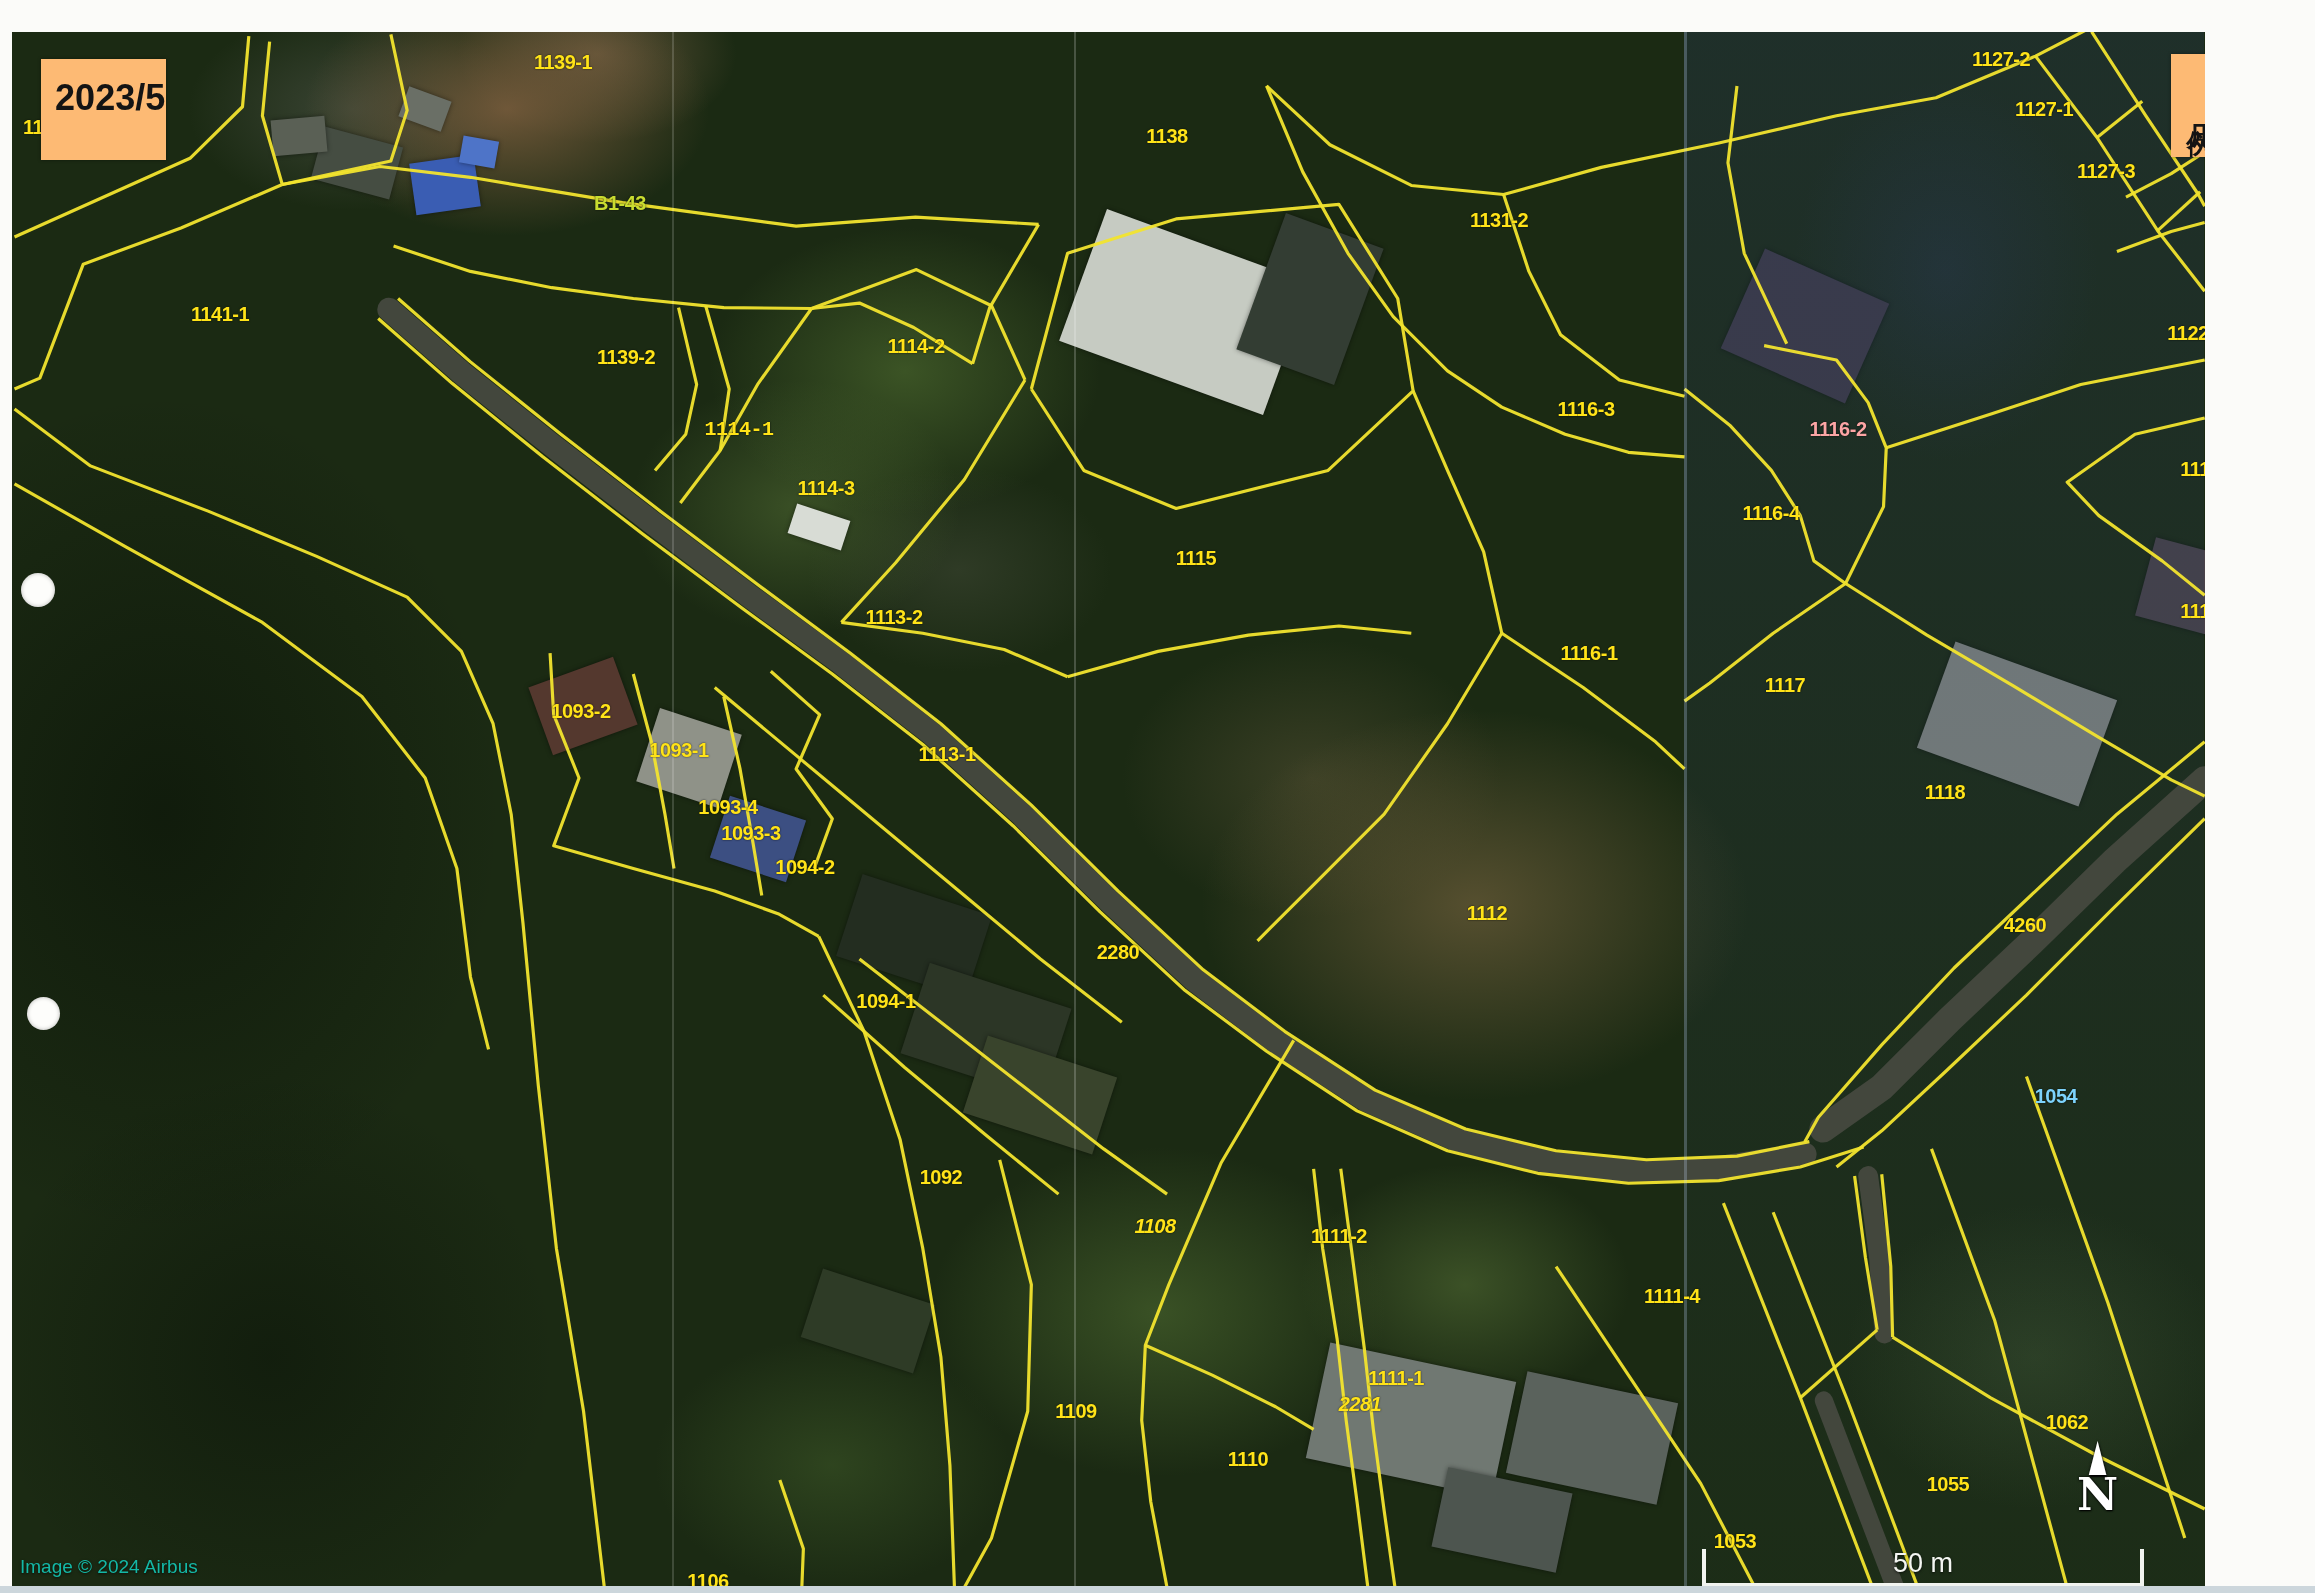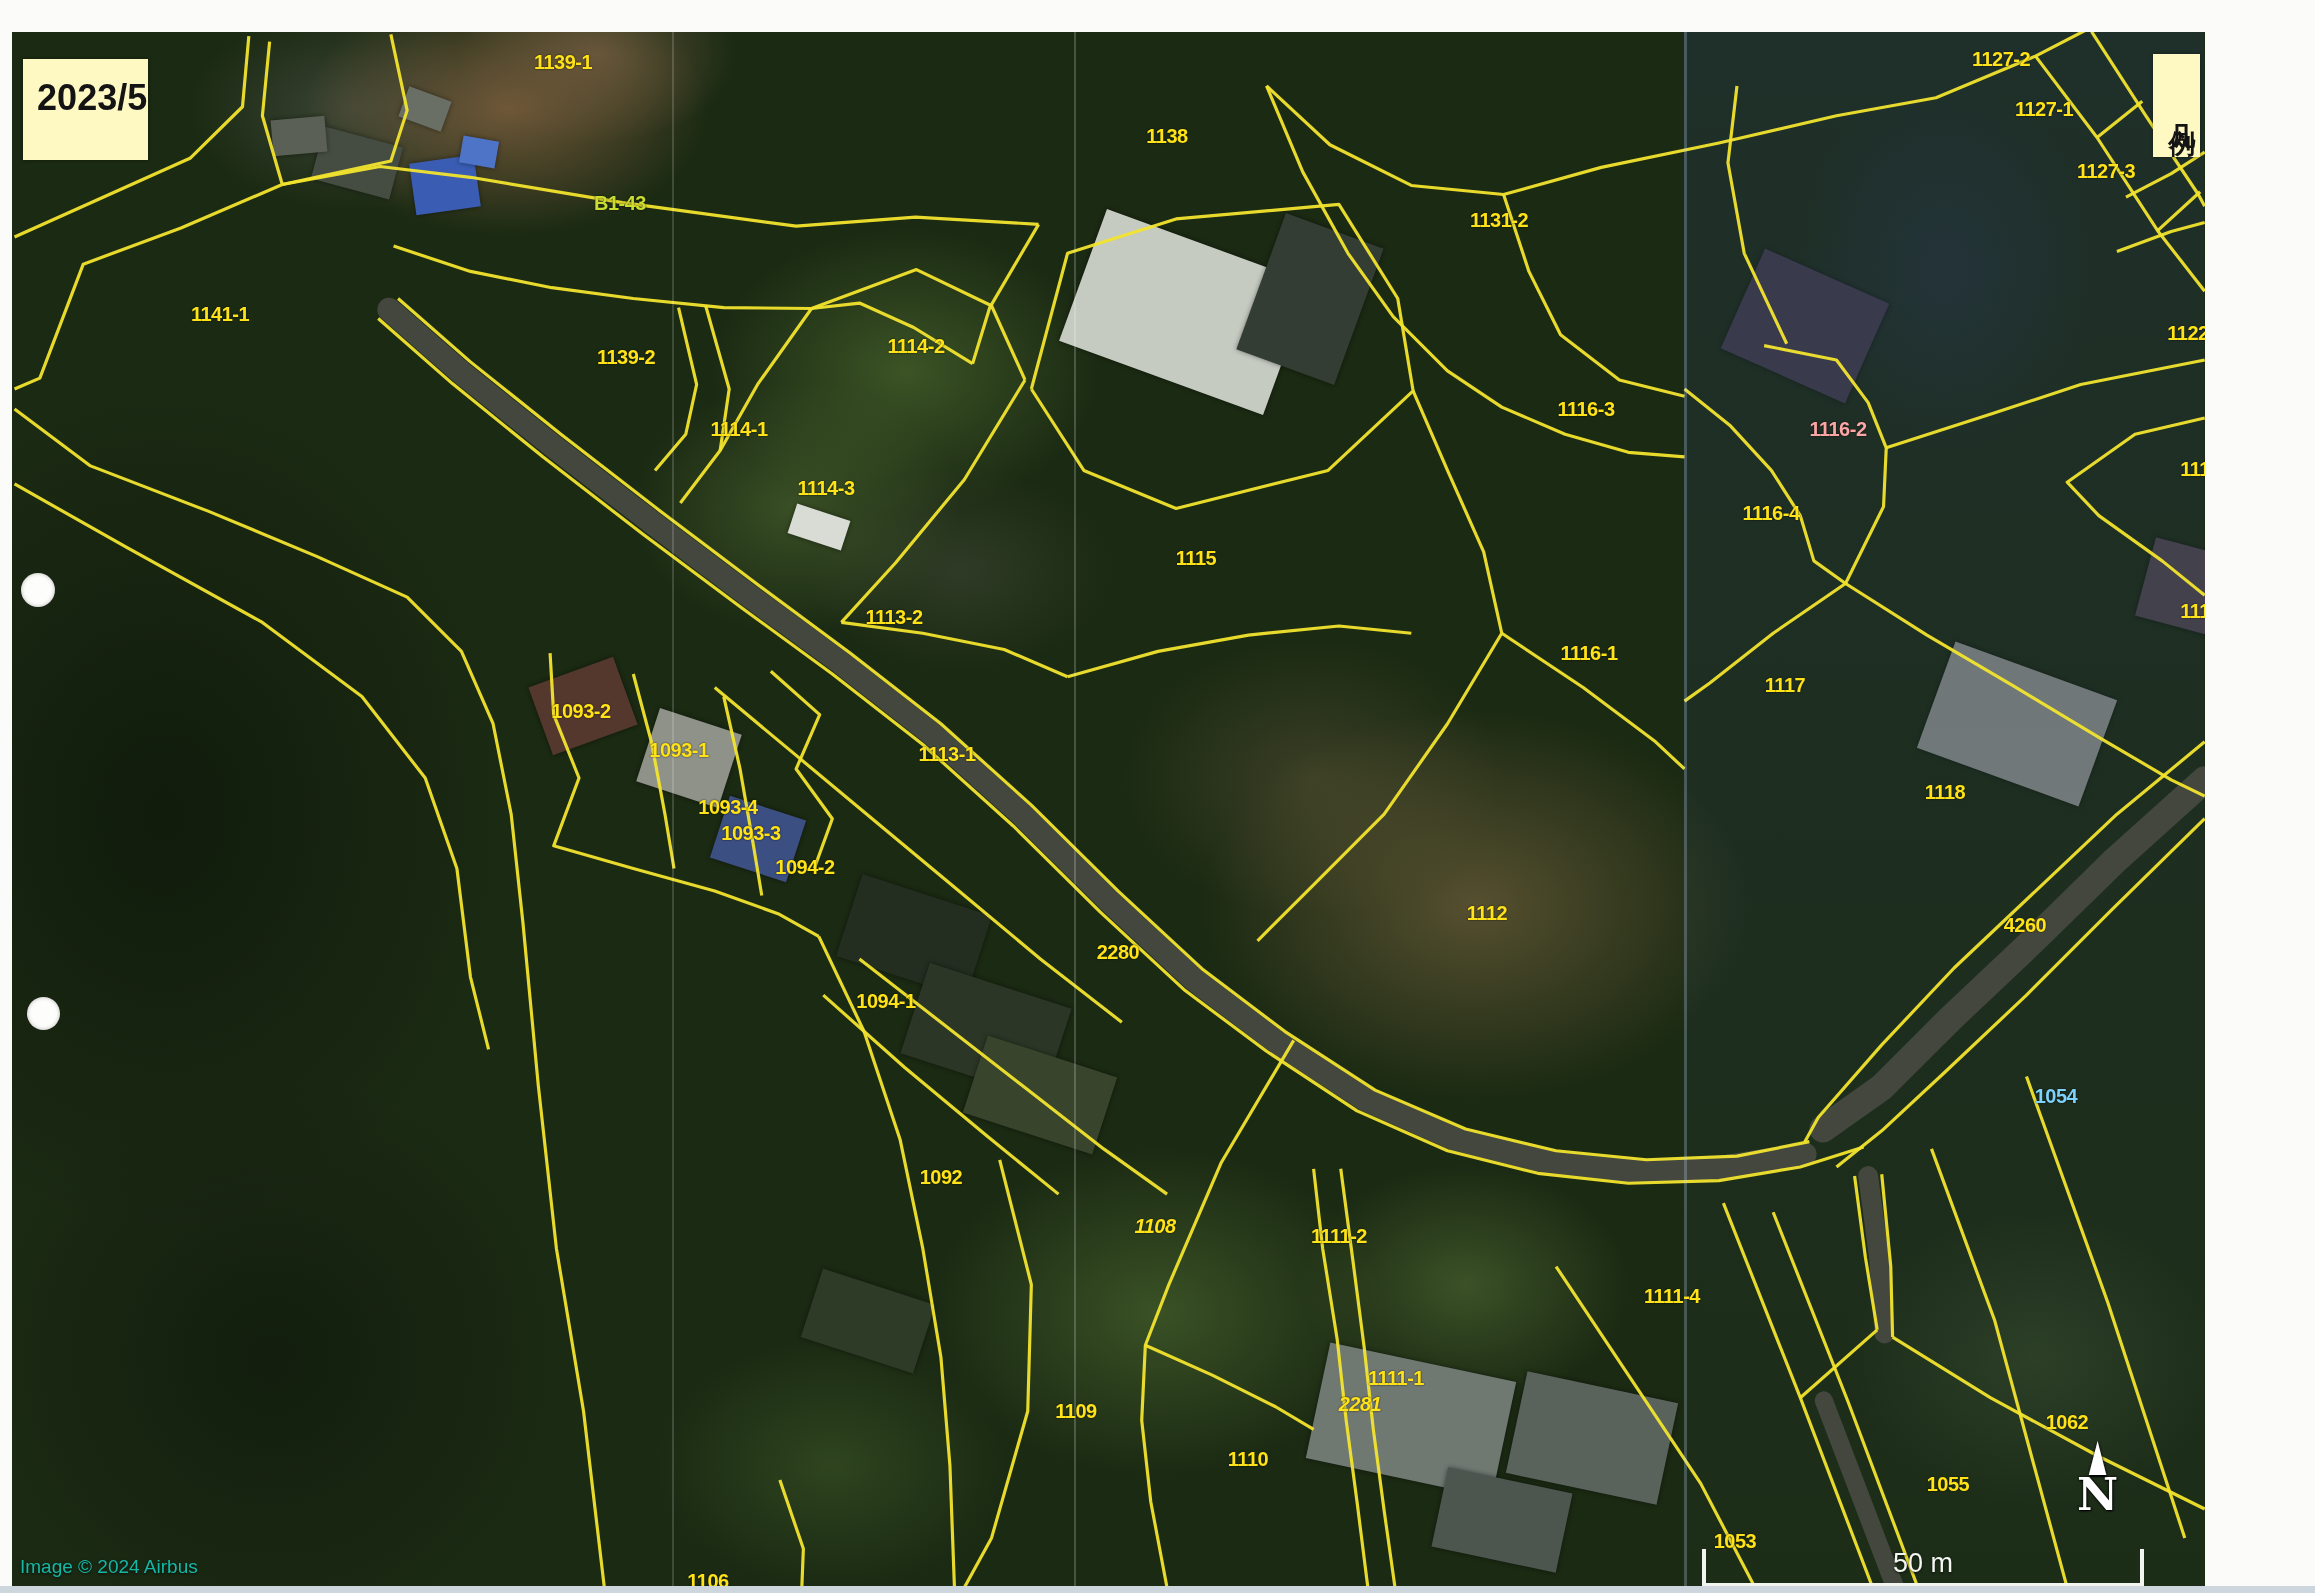--- a/index.html
+++ b/index.html
@@ -24,21 +24,21 @@
     radial-gradient(ellipse 235px 172px at 1465px 1285px, rgba(92,120,58,.5), transparent 70%),
     radial-gradient(ellipse 271px 217px at 2035px 1357px, rgba(66,88,52,.45), transparent 70%),
     radial-gradient(ellipse 217px 271px at 1945px 271px, rgba(40,55,70,.5), transparent 70%);}
   #buildings .bld{position:absolute;transform:translate(-50%,-50%);box-shadow:0 0 5.4px rgba(0,0,0,.45);}
   #overlay-right{position:absolute;left:1684px;top:0;width:520px;height:1594px;
     background:linear-gradient(rgba(40,60,95,.30), rgba(40,70,60,.10));pointer-events:none;}
   svg#maplines{position:absolute;left:0;top:0;width:2316px;height:1594px;}
   .crease{position:absolute;top:0;height:1594px;pointer-events:none;}
   #labels .plabel{position:absolute;transform:translate(-50%,-50%);font-weight:bold;font-size:20px;
     letter-spacing:-0.5px;white-space:nowrap;text-shadow:0 0 1.8px rgba(0,0,0,.85);}
-  .badge{position:absolute;background:#fef9c3;color:#141414;box-shadow:0 0 3.6px rgba(0,0,0,.4);}
+  .badge{position:absolute;background:#fdba74;color:#141414;box-shadow:0 0 3.6px rgba(0,0,0,.4);margin-left:18px;}
   #date-badge{left:22.6px;top:59px;width:125px;height:101px;font-size:36px;font-weight:bold;
     padding-left:14.5px;padding-top:18px;box-sizing:border-box;}
   #legend-badge{left:2153px;top:54px;width:47px;height:103px;font-size:27px;font-weight:bold;
     writing-mode:vertical-rl;text-align:center;letter-spacing:7.2px;padding-top:9px;box-sizing:border-box;}
   #ge-logo{position:absolute;left:34px;top:1444px;color:#ffffff;font-size:51px;
     text-shadow:0 0.9px 3.6px rgba(0,0,0,.6);letter-spacing:0.9px;}
   #ge-logo .g{font-weight:bold;}
   #ge-logo .e{font-weight:normal;margin-left:12.7px;}
   #attribution{position:absolute;left:20px;top:1556px;color:#14b8a6;font-size:19px;
     text-shadow:0 0.9px 2.7px rgba(0,0,0,.7);}
@@ -165,21 +165,21 @@
       <div class="crease" style="left:1684px;width:2.7px;background:rgba(200,220,255,.25);"></div>
       <div id="labels">
           <div class="plabel" style="left: 52px; top: 127px; color: rgb(255, 227, 24);">1141-2</div>
           <div class="plabel" style="left: 220px; top: 314px; color: rgb(255, 227, 24);">1141-1</div>
           <div class="plabel" style="left: 563px; top: 62px; color: rgb(255, 227, 24);">1139-1</div>
           <div class="plabel" style="left: 620px; top: 203px; color: rgb(201, 220, 48);">B1-43</div>
           <div class="plabel" style="left: 626px; top: 357px; color: rgb(255, 227, 24);">1139-2</div>
           <div class="plabel" style="left: 1167px; top: 136px; color: rgb(255, 227, 24);">1138</div>
           <div class="plabel" style="left: 1499px; top: 220px; color: rgb(255, 227, 24);">1131-2</div>
           <div class="plabel" style="left: 916px; top: 346px; color: rgb(255, 227, 24);">1114-2</div>
-          <div class="plabel" style="left: 739px; top: 429px; color: rgb(255, 227, 24);">1114-1</div>
+          <div class="plabel" style="left: 739px; top: 429px; color: rgb(255, 227, 24); font-family: Liberation Mono, monospace;">1114-1</div>
           <div class="plabel" style="left: 826px; top: 488px; color: rgb(255, 227, 24);">1114-3</div>
           <div class="plabel" style="left: 1196px; top: 558px; color: rgb(255, 227, 24);">1115</div>
           <div class="plabel" style="left: 894px; top: 617px; color: rgb(255, 227, 24);">1113-2</div>
           <div class="plabel" style="left: 947px; top: 754px; color: rgb(255, 227, 24);">1113-1</div>
           <div class="plabel" style="left: 1586px; top: 409px; color: rgb(255, 227, 24);">1116-3</div>
           <div class="plabel" style="left: 1838px; top: 429px; color: #fca5a5; text-align: center;">1116-2</div>
           <div class="plabel" style="left: 1771px; top: 513px; color: rgb(255, 227, 24);">1116-4</div>
           <div class="plabel" style="left: 1589px; top: 653px; color: rgb(255, 227, 24);">1116-1</div>
           <div class="plabel" style="left: 1785px; top: 685px; color: rgb(255, 227, 24);">1117</div>
           <div class="plabel" style="left: 2188px; top: 333px; color: rgb(255, 227, 24);">1122</div>

